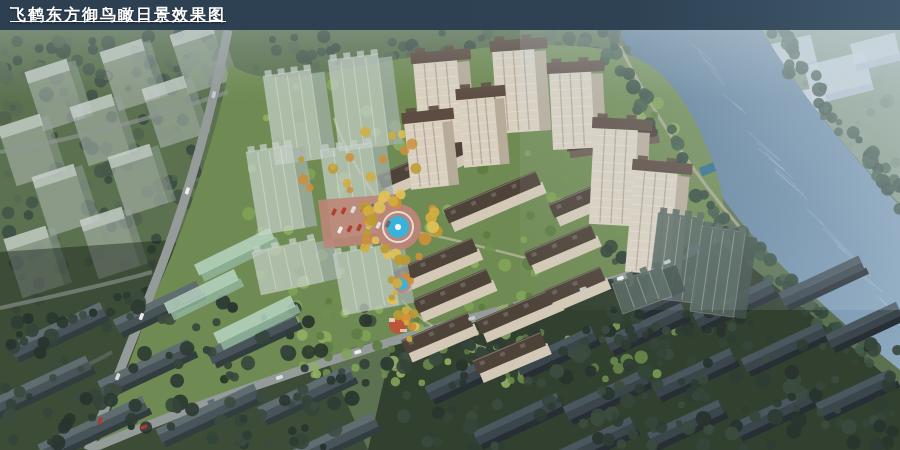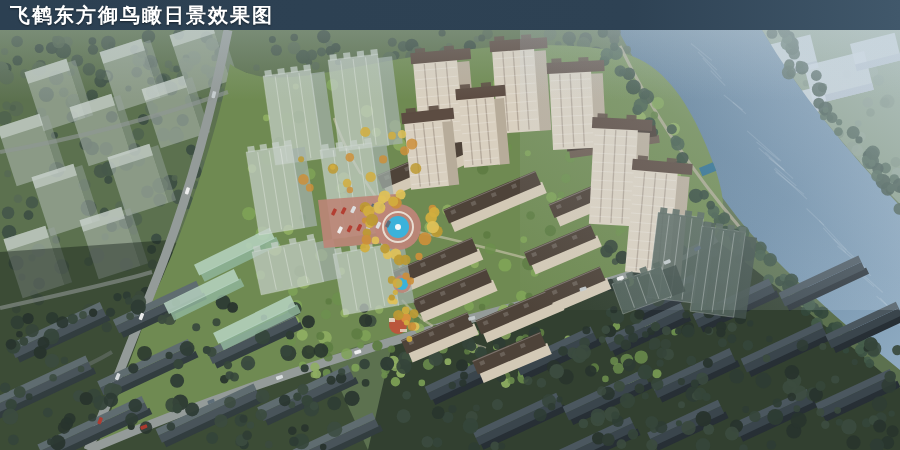--- a/index.html
+++ b/index.html
@@ -1,19 +1,19 @@
 <!DOCTYPE html>
 <html><head>
 <meta charset="utf-8">
 <style>
   html,body{margin:0;padding:0;background:#222;}
   .stage{position:relative;width:900px;height:450px;overflow:hidden;background:#5c714f;font-family:"Liberation Sans",sans-serif;}
   .stage svg{position:absolute;left:0;top:0;}
   .titlebar{position:absolute;left:0;top:0;width:900px;height:30px;z-index:10;display:flex;align-items:center;box-sizing:border-box;padding:0 10px;background:linear-gradient(90deg,#2c4052 0%,#2e4254 70%,#41586b 100%);}
-  .titlebar .title-text{color:#ffffff;font-size:20px;font-weight:bold;letter-spacing:2px;line-height:30px;text-shadow:0 1px 2px rgba(0,0,0,.45);white-space:nowrap;}
+  .titlebar .title-text{color:#ffffff;font-size:16px;font-weight:bold;letter-spacing:2px;line-height:30px;text-shadow:0 1px 2px rgba(0,0,0,.45);white-space:nowrap;text-decoration:underline;}
 </style>
 </head>
 <body>
 
 <div class="stage">
   <svg id="scene" width="900" height="450" viewBox="0 0 900 450">
     <defs>
       <linearGradient id="wg" x1="0" y1="0" x2="1" y2="1">
         <stop offset="0" stop-color="#54748e"></stop>
         <stop offset="0.55" stop-color="#6d8ca6"></stop>

